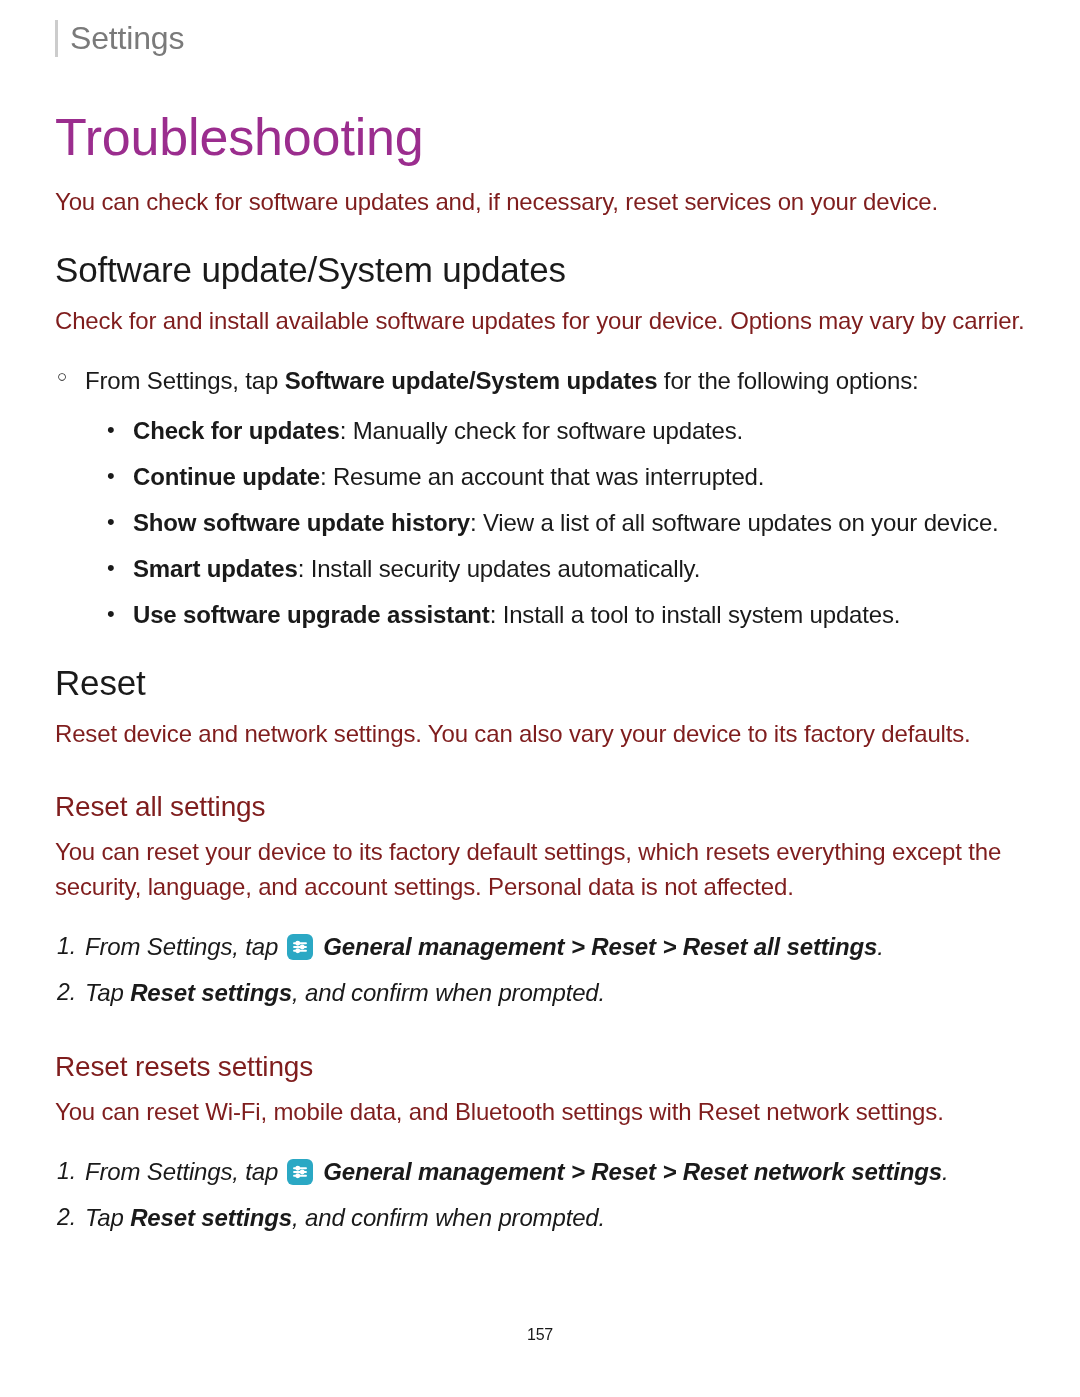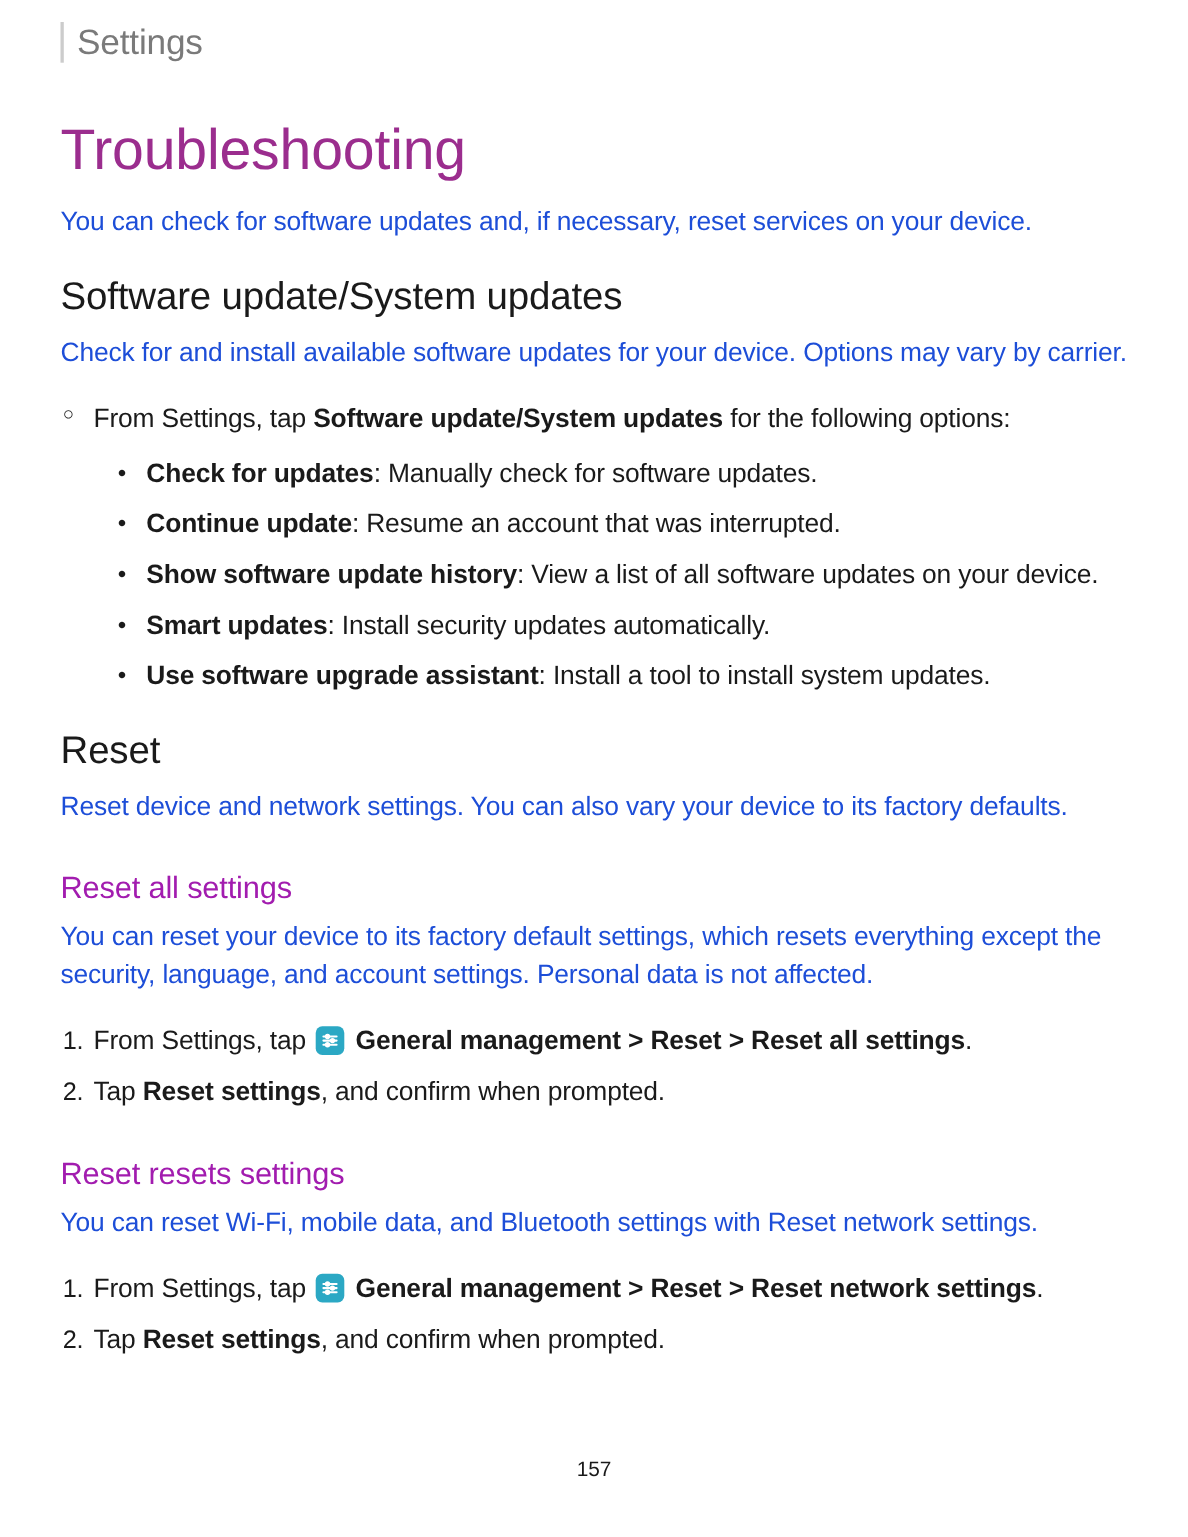--- a/index.html
+++ b/index.html
@@ -26,35 +26,35 @@
     h1 {
       font-size: 52px;
       color: #9b2d8e;
       font-weight: 400;
       margin-bottom: 18px;
     }
     p {
       font-size: 24px;
       line-height: 1.45;
       margin-bottom: 24px;
-      color: #1d4ed8;
+      color: #7f1d1d;
     }
     h2 {
       font-size: 35px;
       font-weight: 400;
       margin-top: 30px;
       margin-bottom: 14px;
       color: #1a1a1a;
     }
     h3 {
       font-size: 28px;
       font-weight: 400;
       margin-top: 40px;
       margin-bottom: 12px;
-      color: #a21caf;
+      color: #7f1d1d;
     }
     .circle-list {
       list-style: none;
       padding-left: 30px;
     }
     .circle-list > li {
       position: relative;
       font-size: 24px;
       line-height: 1.5;
       margin-bottom: 24px;
@@ -92,20 +92,21 @@
       list-style: none;
       padding-left: 30px;
       counter-reset: item;
     }
     .num-list > li {
       position: relative;
       font-size: 24px;
       line-height: 1.5;
       margin-bottom: 10px;
       counter-increment: item;
+      font-style: italic;
     }
     .num-list > li::before {
       content: counter(item) ".";
       position: absolute;
       left: -28px;
       top: 0;
       font-size: 23px;
       color: #1a1a1a;
     }
     .bold {
@@ -122,21 +123,21 @@
       vertical-align: middle;
       margin: 0 4px 3px 2px;
       position: relative;
     }
     .icon-gm svg {
       width: 18px;
       height: 18px;
     }
     .page-num {
       text-align: center;
-      font-size: 19px;
+      font-size: 16px;
       margin-top: 90px;
       color: #1a1a1a;
     }
   </style>
 </head>
 <body>
 
 <div class="breadcrumb">Settings</div>
 
 <h1>Troubleshooting</h1>

